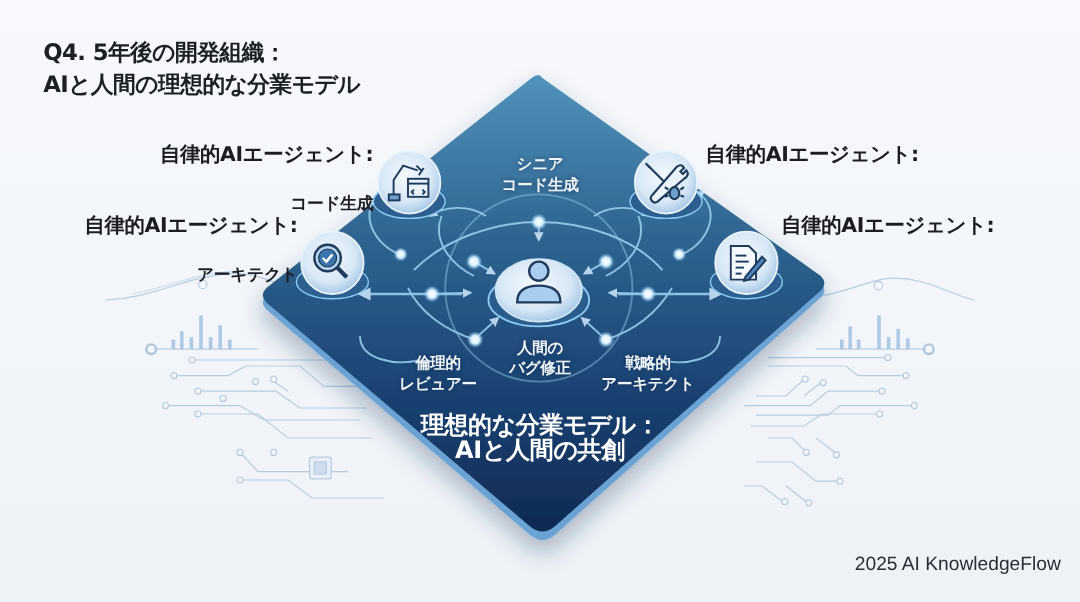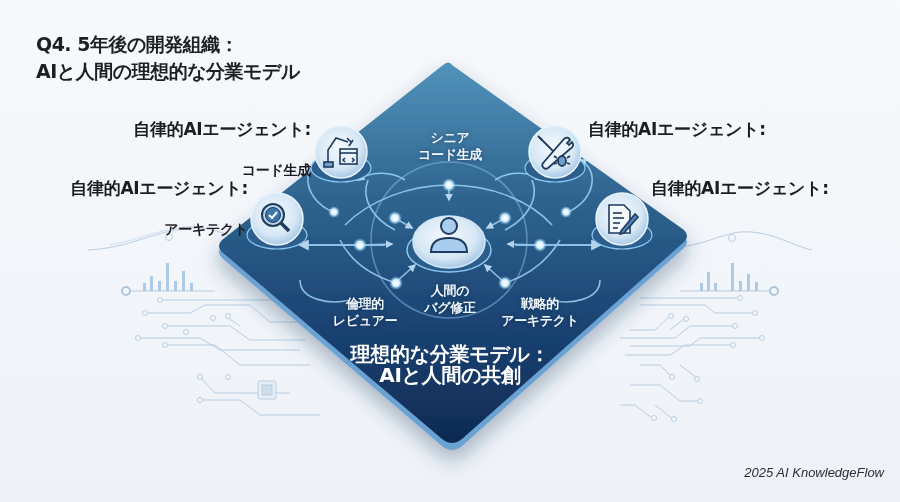--- a/index.html
+++ b/index.html
@@ -15,21 +15,21 @@
   }
   .title div { white-space:nowrap; }
   svg.stage { position:absolute; left:0; top:0; }
   .lbl { position:absolute; white-space:nowrap; }
   .agent-lbl { text-align:right; color:#1b1d22; }
   .agent-lbl .l1 { font-size:17px; font-weight:bold; line-height:15px; letter-spacing:-0.3px;text-align:center;}
   .agent-lbl .l2 { font-size:14px; font-weight:bold; line-height:19px; letter-spacing:-0.3px;margin-top:24px;}
   .agent-lbl.left-al { text-align:left; }
   .inner-lbl { color:#eef5fb; font-size:13px; font-weight:bold; text-align:center; line-height:17px; text-shadow:0 0 4px rgba(10,30,60,0.6); letter-spacing:-0.3px;}
   .center-lbl { color:#ffffff; font-size:20px; font-weight:bold; text-align:center; line-height:21px; letter-spacing:-0.3px; }
-  .footer { position:absolute; right:16px; bottom:22px; font-size:13px; color:#2a2e35; font-family:"Liberation Sans", sans-serif;font-style:italic; }
+  .footer { position:absolute; right:16px; bottom:22px; font-size:16px; color:#2a2e35; font-family:"Liberation Sans", sans-serif; }
 </style>
 </head>
 <body>
 
 <svg class="stage" width="900" height="502" viewBox="0 0 900 502">
   <defs>
     <linearGradient id="plat" x1="0" y1="0" x2="0" y2="1">
       <stop offset="0" stop-color="#5293bb"></stop>
       <stop offset="0.35" stop-color="#2f6590"></stop>
       <stop offset="0.7" stop-color="#1a4272"></stop>

